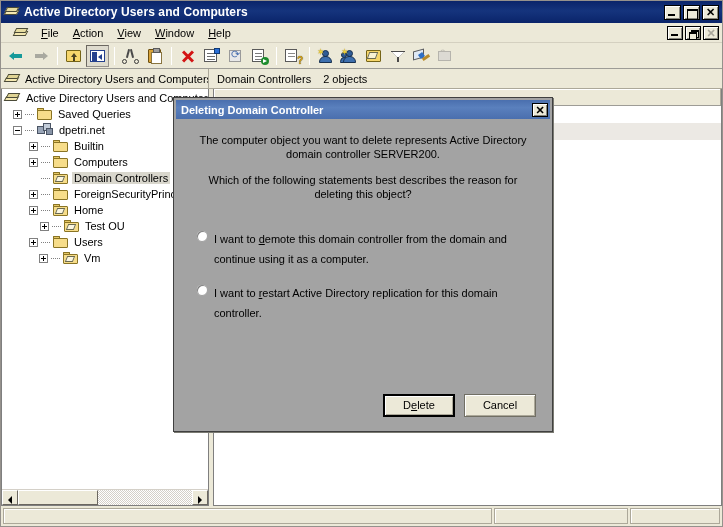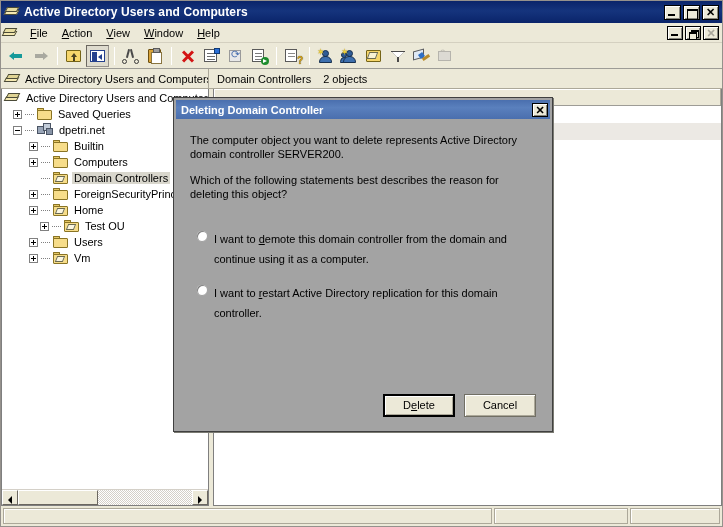--- a/index.html
+++ b/index.html
@@ -79,21 +79,21 @@
     position:absolute; left:2px; top:2px; width:12px; height:5px;
     background:#e6dca0; border:1px solid #4a4a38; transform: skewX(-28deg);
   }
 
   
   #menu-bar {
     height: 20px; min-height:20px;
     background: #ece9d8;
     display: flex; align-items: center;
     border-bottom: 1px solid #d4d0c0;
-    padding-left: 1px;
+    padding-left: 12px;
   }
   #menu-bar .menu-icon { margin-right: 5px; }
   .menu-item {
     padding: 2px 7px; font-size: 11px; color:#000; cursor: default;
     white-space: nowrap;
   }
   .menu-item u { text-decoration: underline; }
   #menu-bar .caption-btns { margin-left:auto; padding-right:3px; }
   .cap-btn.small { width:16px; height:14px; }
 
@@ -343,21 +343,21 @@
   }
   #dlg-title .t { flex:1; color:#fff; font-weight:bold; font-size:11px; white-space:nowrap; }
   .dlg-close {
     width: 16px; height: 14px; background:#ece9d8;
     border: 1px solid #000;
     box-shadow: inset 1px 1px 0 #fff, inset -1px -1px 0 #86857d;
     font-size: 11px; font-weight:bold; line-height:12px; text-align:center;
     color:#000; cursor:default;
   }
   #dlg-body { flex:1; padding: 14px 16px 0 16px; position:relative; }
-  .dlg-p { font-size: 11px; color:#000; line-height: 14px; margin: 0 0 12px 0; }
+  .dlg-p { font-size: 11px; color:#000; line-height: 14px; margin: 0 0 12px 0; text-align: center; }
   .dlg-p:last-of-type { margin-bottom: 0; }
 
   #dlg-options { margin-top: 28px; }
   .radio-row { display:flex; align-items:flex-start; margin-bottom: 14px; position: relative; }
   .radio-row.focused { margin-bottom: 0; }
   .radio-mark {
     width: 12px; height: 12px; border-radius:50%; flex:none;
     background:#fff; margin: 0 6px 0 6px;
     border: 1px solid #a0a0a0;
     box-shadow: inset 1px 1px 0 #808080, inset -1px -1px 0 #fff;
@@ -661,21 +661,21 @@
         <div class="tree-row" style="padding-left:27px">
           <span class="expander plus"></span>
           <span class="dotline"></span>
           <span class="ico-folder">
               <span class="tab"></span>
               <span class="bd"></span>
             </span>
           <span class="lbl">Users</span>
         </div>
 
-        <div class="tree-row" style="padding-left:27px">
+        <div class="tree-row" style="padding-left:37px">
           <span class="expander plus"></span>
           <span class="dotline"></span>
           <span class="ico-folder ou">
               <span class="tab"></span>
               <span class="bd"></span>
               <span class="bk"></span>
             </span>
           <span class="lbl">Vm</span>
         </div>
 

